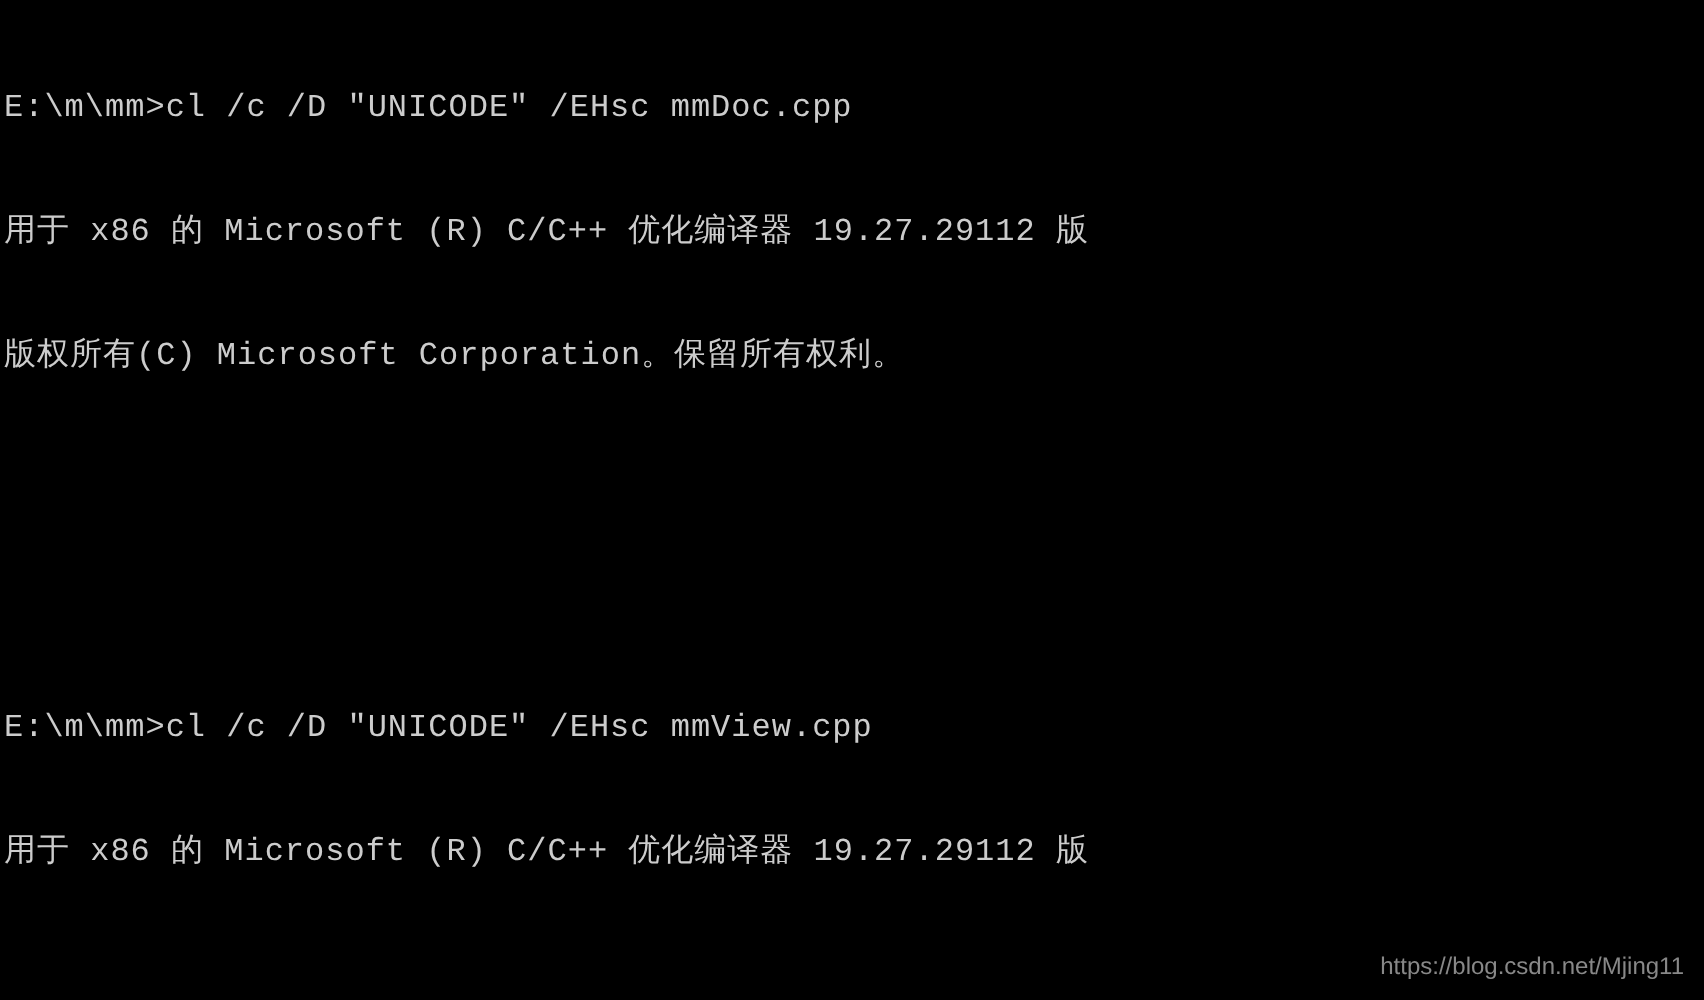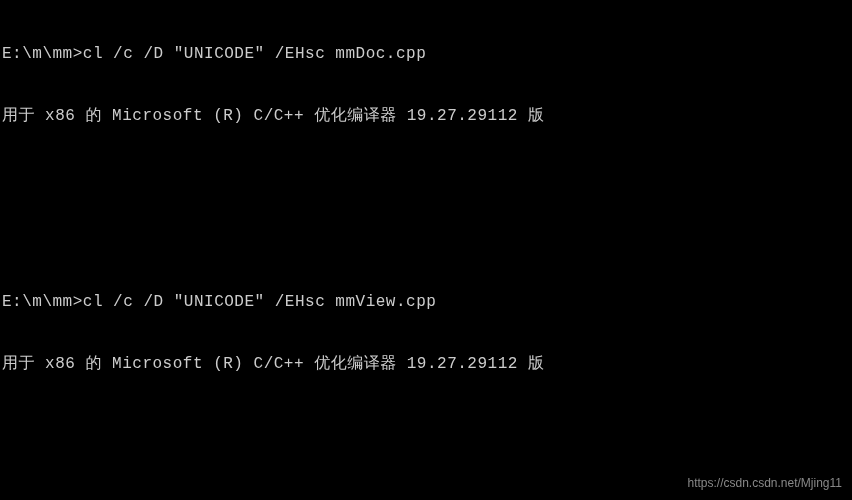--- a/index.html
+++ b/index.html
@@ -35,20 +35,21 @@
       font-family: Arial, sans-serif;
       letter-spacing: 0;
     }
   </style>
 </head>
 <body>
 
 <div class="terminal">
   <div class="line">E:\m\mm&gt;cl /c /D "UNICODE" /EHsc mmDoc.cpp</div>
   <div class="line">用于 x86 的 Microsoft (R) C/C++ 优化编译器 19.27.29112 版</div>
+  <div class="line">版权所有(C) Microsoft Corporation。保留所有权利。</div>
   <div class="line"></div>
   <div class="line"></div>
   <div class="line">E:\m\mm&gt;cl /c /D "UNICODE" /EHsc mmView.cpp</div>
   <div class="line">用于 x86 的 Microsoft (R) C/C++ 优化编译器 19.27.29112 版</div>
   
   
   
   
   
   
@@ -57,13 +58,13 @@
   
   
   
   
   
   
   
   
 </div>
 
-<div class="watermark">https://csdn.csdn.net/Mjing11</div>
+<div class="watermark">https://blog.csdn.net/Mjing11</div>
 
 </body></html>

